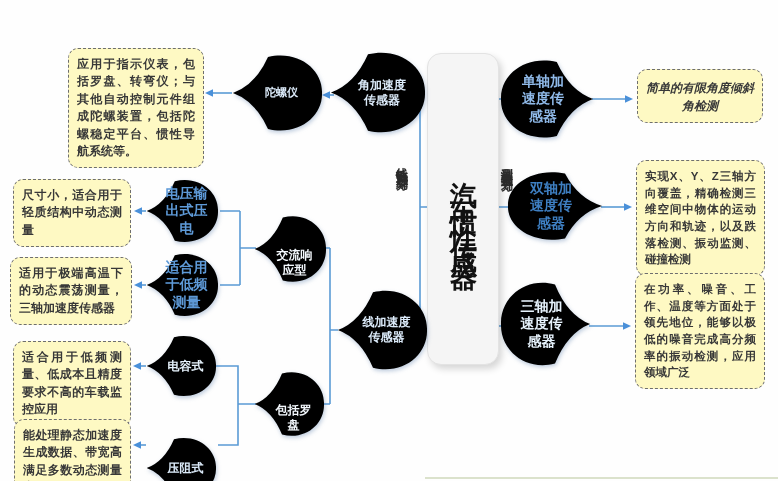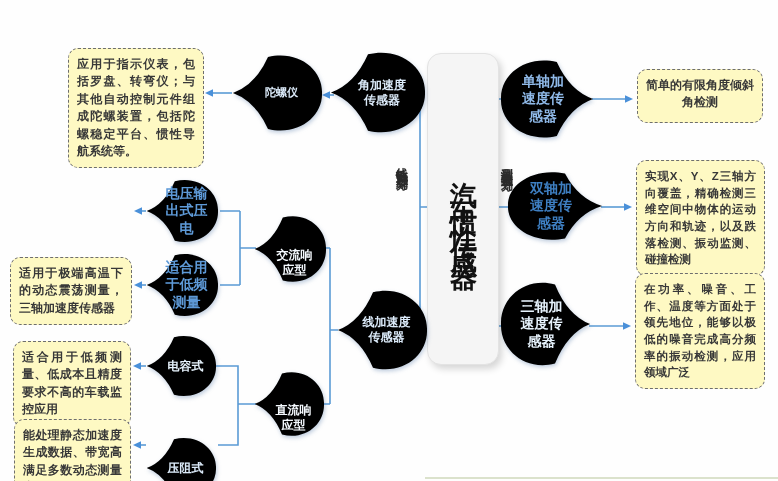--- a/index.html
+++ b/index.html
@@ -45,21 +45,21 @@
   .fs13{font-size:11px;} .fs12{font-size:12px;} .fs11{font-size:14px;}
   .w40{display:inline-block;width:40px;} .w46{display:inline-block;width:46px;}
   .w48{display:inline-block;width:48px;} .w52{display:inline-block;width:52px;}
   .desc{
     position:absolute;z-index:2;background:#fef9c3;
     border:1.6px dashed #6e6e6e;border-radius:10px;
     padding:7px 8px;box-sizing:border-box;
     font-size:11.5px;font-weight:600;color:#383838;line-height:1.45;
     text-align:justify;
   }
-  .desc.center{text-align:center;display:flex;align-items:flex-start;justify-content:center;}
+  .desc.center{text-align:center;display:flex;align-items:flex-end;justify-content:center;font-style:italic;}
   .footline{position:absolute;left:425px;top:477px;width:353px;height:2px;background:#dbe2cc;z-index:0;}
   .hidden-defs{position:absolute;width:0;height:0;}
 </style>
 </head>
 <body>
 
 <div class="stage">
 
   <svg class="hidden-defs" aria-hidden="true">
     <defs>
@@ -165,21 +165,21 @@
     <div class="nlabel pl">
         <span class="t-light fs12 w52">线加速度传感器</span>
       </div>
   </div>
 
   <div class="node" style="left:254px;top:370px;width:70px;height:68px;">
     <svg viewBox="0 0 100 100" preserveAspectRatio="none" class="f-med2">
         <use href="#chevL"></use>
       </svg>
     <div class="nlabel pl">
-        <span class="t-white fs12 w40">直流响应型</span>
+        <span class="t-white fs12 w40">包括罗盘</span>
       </div>
   </div>
 
   <div class="node" style="left:146px;top:334px;width:70px;height:64px;">
     <svg viewBox="0 0 100 100" preserveAspectRatio="none" class="f-mlt2">
         <use href="#chevL"></use>
       </svg>
     <div class="nlabel pl">
         <span class="t-ice fs12">电容式</span>
       </div>
@@ -217,20 +217,23 @@
         <use href="#chevR"></use>
       </svg>
     <div class="nlabel pr">
         <span class="t-ice fs11 w48">三轴加速度传感器</span>
       </div>
   </div>
 
   <div class="desc" style="left:68px;top:48px;width:136px;font-size:12px;">
     <span>应用于指示仪表，包括罗盘、转弯仪；与其他自动控制元件组成陀螺装置，包括陀螺稳定平台、惯性导航系统等。</span>
   </div>
+  <div class="desc" style="left:13px;top:179px;width:118px;font-size:12px;">
+    <span>尺寸小，适合用于轻质结构中动态测量</span>
+  </div>
   <div class="desc" style="left:10px;top:257px;width:122px;font-size:12px;">
     <span>适用于极端高温下的动态震荡测量，三轴加速度传感器</span>
   </div>
   <div class="desc" style="left:13px;top:341px;width:118px;font-size:12px;">
     <span>适合用于低频测量、低成本且精度要求不高的车载监控应用</span>
   </div>
   <div class="desc" style="left:14px;top:419px;width:117px;font-size:12px;">
     <span>能处理静态加速度生成数据、带宽高满足多数动态测量应用</span>
   </div>
 

